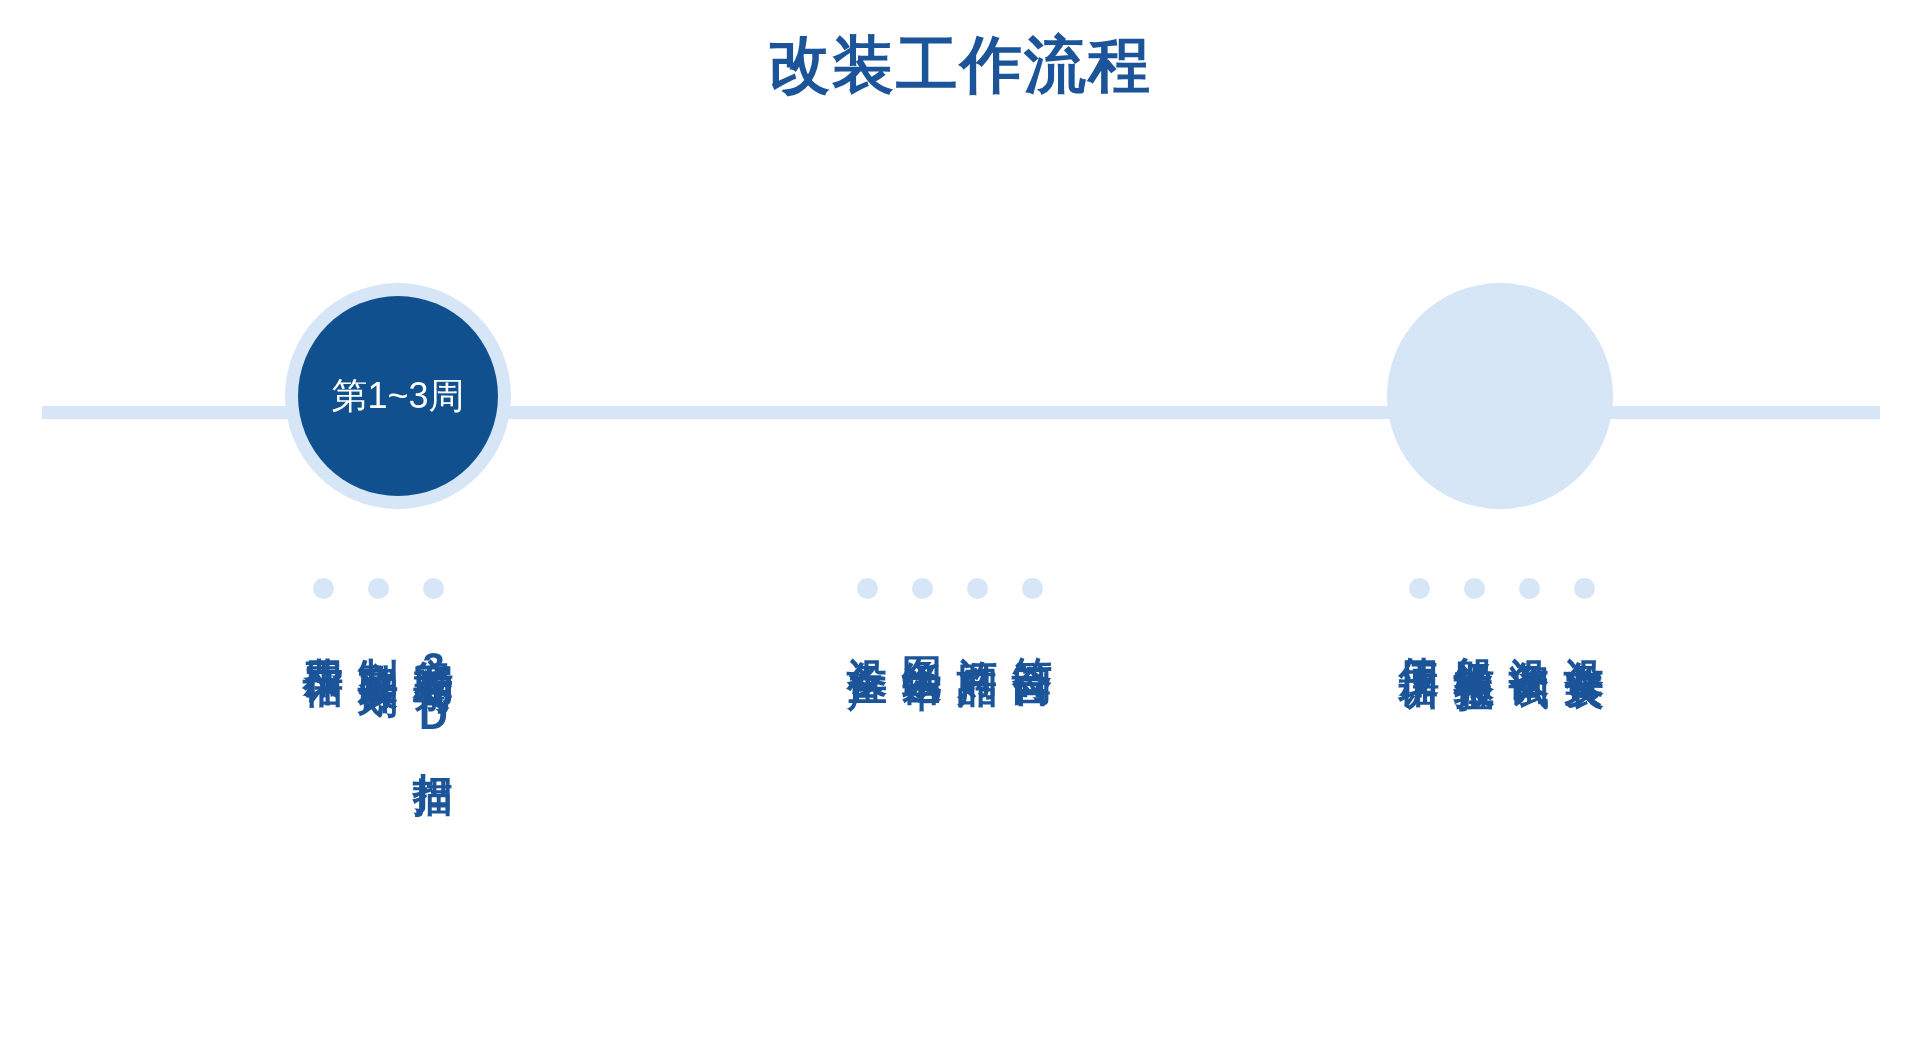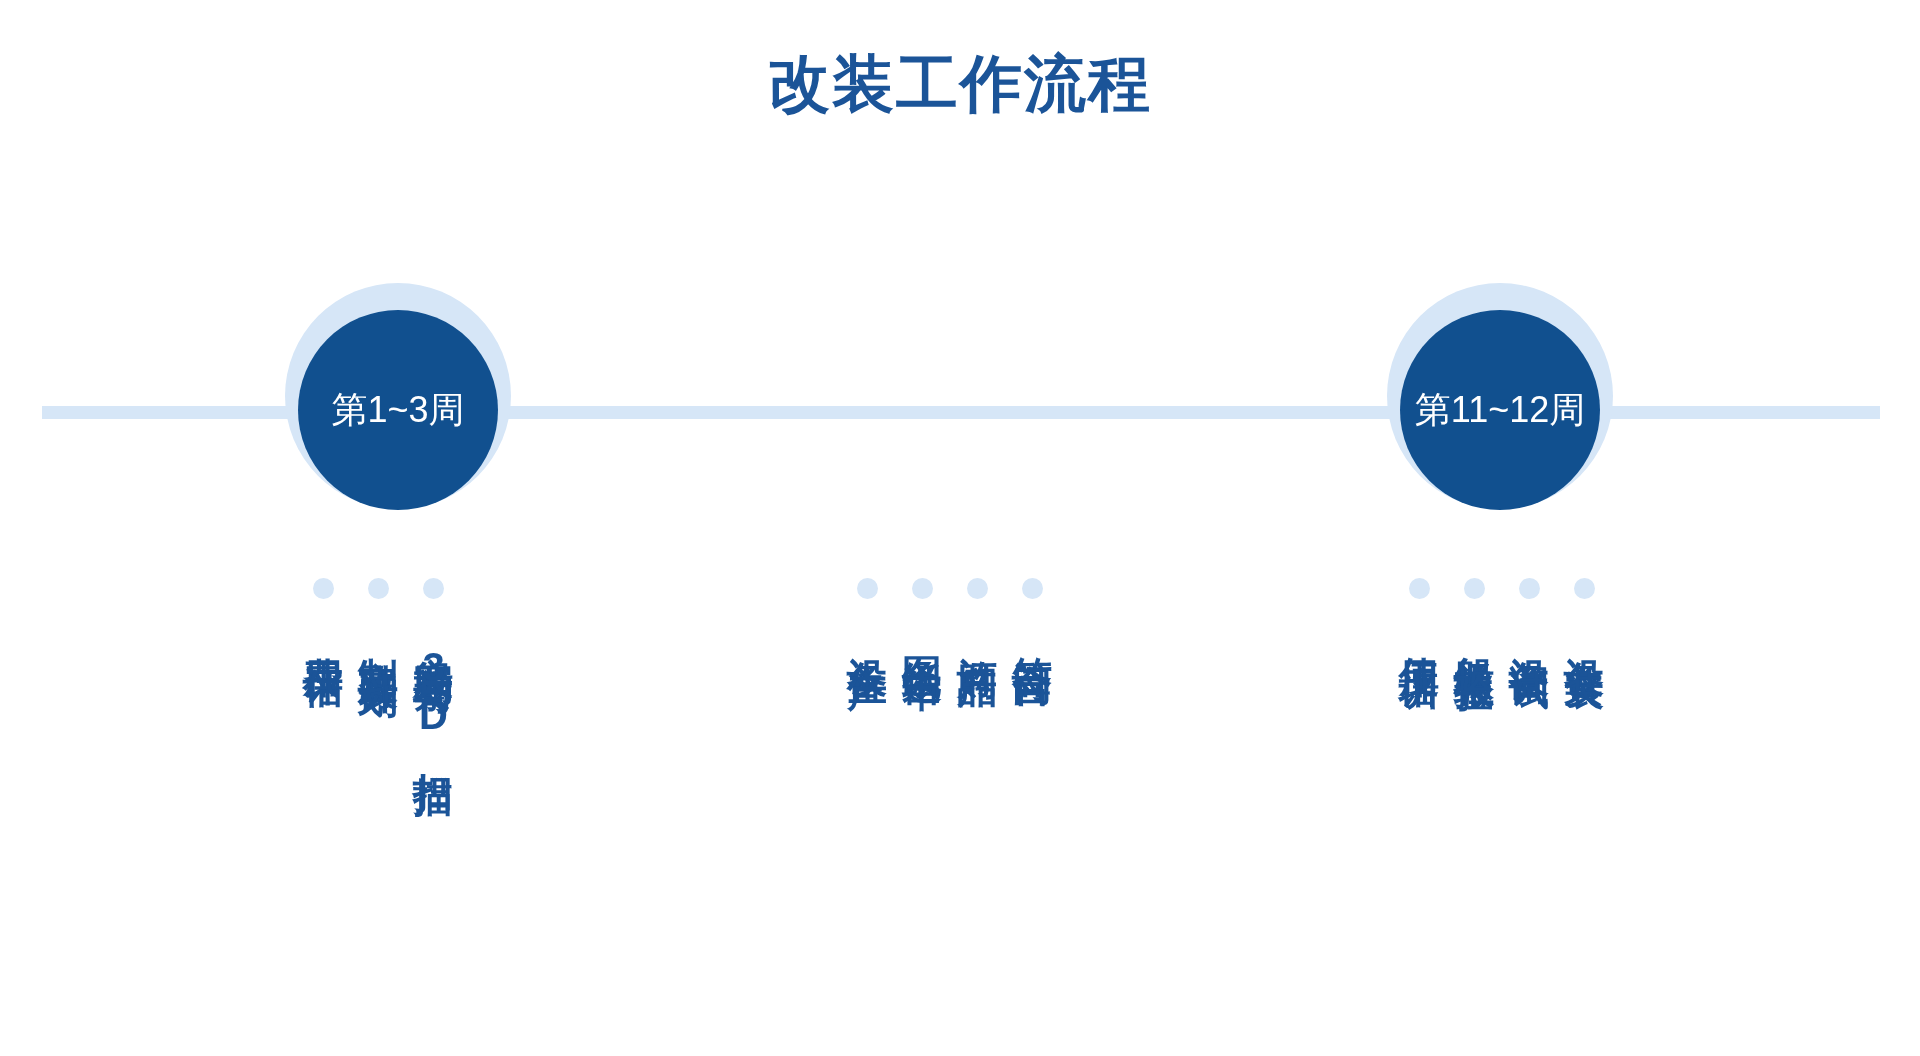--- a/index.html
+++ b/index.html
@@ -26,21 +26,20 @@
     top: 26px;
     left: 0;
     width: 1920px;
     text-align: center;
     font-size: 62px;
     line-height: 78px;
     font-weight: 700;
     color: #1b5498;
     letter-spacing: 2px;
     white-space: nowrap;
-    margin-top: 19px;
   }
 
   
   .timeline-axis {
     position: absolute;
     left: 42px;
     top: 406px;
     width: 1838px;
     height: 13px;
     background: #d6e6f7;
@@ -56,21 +55,21 @@
   }
   .phase-node .ring {
     position: absolute;
     inset: 0;
     border-radius: 50%;
     background: #d6e6f7;
   }
   .phase-node .disc {
     position: absolute;
     left: 13px;
-    top: 27px;
+    top: 13px;
     width: 200px;
     height: 200px;
     border-radius: 50%;
     background: #11508f;
     display: flex;
     align-items: center;
     justify-content: center;
   }
   .phase-node .disc-label {
     color: #ffffff;
@@ -136,23 +135,20 @@
   <div class="phase-node" id="node-1">
     <div class="ring"></div>
     <div class="disc">
       <span class="disc-label">第1~3周</span>
     </div>
   </div>
 
 
   <div class="phase-node" id="node-3">
     <div class="ring"></div>
-    <div class="disc">
-      <span class="disc-label">第11~12周</span>
-    </div>
   </div>
 
   <div class="task-group" id="group-1">
     <div class="task-col">
       <span class="task-dot"></span>
       <span class="task-label">实船勘察与3D扫描</span>
     </div>
     <div class="task-col">
       <span class="task-dot"></span>
       <span class="task-label">制定改装计划</span>

